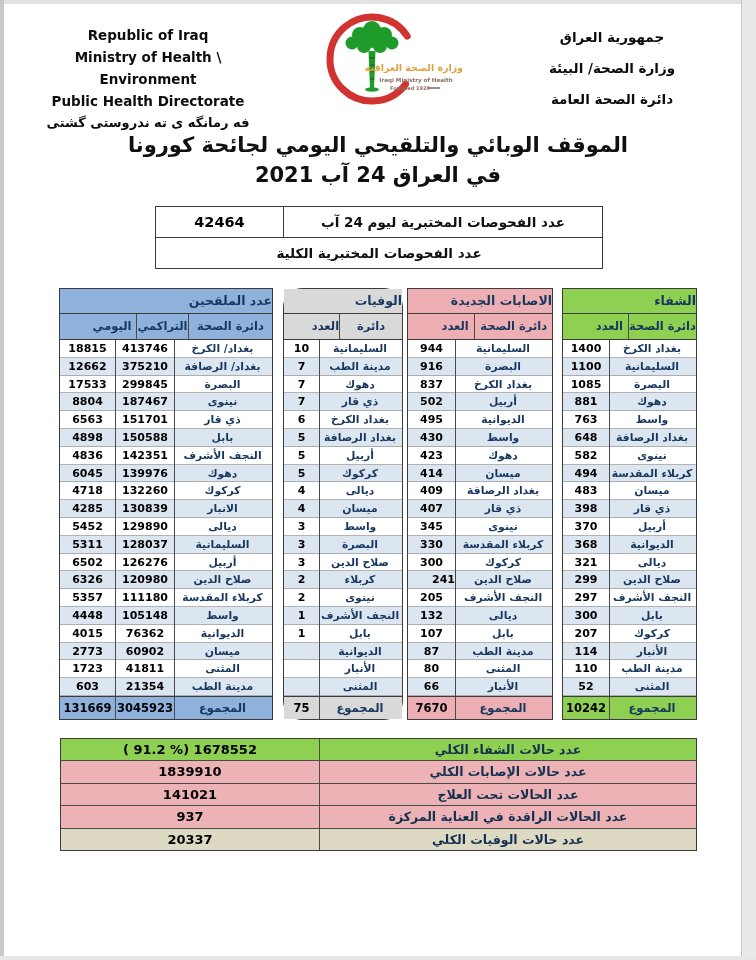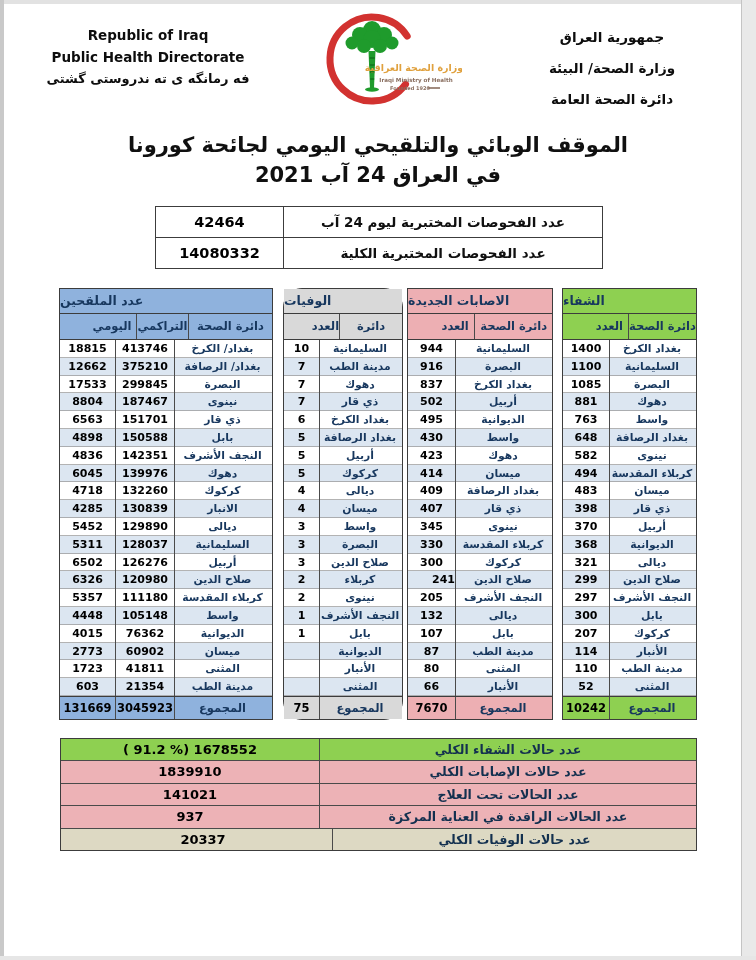--- a/index.html
+++ b/index.html
@@ -21,21 +21,21 @@
 
   
   .tests{position:absolute;left:155px;top:206px;width:448px;border:1.5px solid #3c3c3c;background:#fff;box-sizing:border-box;}
   .trw{display:flex;height:30px;line-height:30px;}
   .trw + .trw{border-top:1.2px solid #3c3c3c;}
   .tval{width:127px;text-align:center;font-weight:700;font-size:14.5px;color:#000;border-right:1.2px solid #3c3c3c;}
   .tlabel{flex:1;direction:rtl;text-align:center;font-weight:700;font-size:13.5px;color:#101010;}
 
   
   .stable{position:absolute;top:288px;border:1.5px solid #3c3c3c;background:#fff;font-weight:700;box-sizing:content-box;}
-  .stable .ttl{height:24px;line-height:24px;text-align:left;color:#17375E;font-size:12.5px;border-bottom:1.2px solid #3c3c3c;direction:rtl;}
+  .stable .ttl{height:24px;line-height:24px;text-align:right;color:#17375E;font-size:12.5px;border-bottom:1.2px solid #3c3c3c;direction:rtl;}
   .stable .hrow{display:flex;height:25px;border-bottom:1.2px solid #3c3c3c;padding-left:28px;}
   .stable .hc{line-height:25px;color:#17375E;font-size:11.5px;direction:rtl;}
   .stable .c{text-align:center;overflow:hidden;box-sizing:border-box;}
   .stable .c + .c{border-left:1.1px solid #4a4a4a;}
   .trow{display:flex;height:17.8px;line-height:17.8px;box-shadow:inset 0 -0.8px 0 #9a9a9a;}
   .tbody .trow:nth-child(even){background:#DCE6F1;}
   .stable .num{color:#000;font-size:11px;}
   .stable .name{color:#17375E;font-size:10.8px;direction:rtl;}
   .stable .total{display:flex;height:22px;line-height:22px;border-top:1.2px solid #3c3c3c;}
   .stable .total .num{font-size:11.5px;}
@@ -52,20 +52,21 @@
 <body>
 
 <div class="page">
   <div class="edge-top"></div>
   <div class="edge-left"></div>
   <div class="edge-right"></div>
   <div class="edge-bottom"></div>
 
   <div class="hdr-en">
     <div>Republic of Iraq</div>
+    <div>Ministry of Health \ Environment</div>
     <div>Public Health Directorate</div>
     <div class="ku">فه رمانگه ی ته ندروستی گشتی</div>
   </div>
 
   <div class="logo">
     <svg width="164" height="118" viewBox="0 0 164 118">
       <path d="M 109.2 28.1 A 42 42 0 1 0 107.5 76.3" fill="none" stroke="#d23230" stroke-width="7" stroke-linecap="round"></path>
       <g fill="#1f9b2c">
         <circle cx="74" cy="22" r="9"></circle>
         <circle cx="62" cy="27" r="8"></circle>
@@ -101,21 +102,20 @@
     <div>الموقف الوبائي والتلقيحي اليومي لجائحة كورونا</div>
     <div>في العراق  24  آب  2021</div>
   </div>
 
   <div class="tests">
     <div class="trw">
       <div class="tval">42464</div>
       <div class="tlabel">عدد الفحوصات المختبرية  ليوم 24 آب</div>
     </div>
     <div class="trw">
-      <div class="tval">14080332</div>
       <div class="tlabel">عدد الفحوصات المختبرية الكلية</div>
     </div>
   </div>
 
   <div class="stable" style="left:59px;width:212px;">
       <div class="ttl" style="background: rgb(143, 178, 221);">عدد الملقحين</div>
       <div class="hrow" style="background: rgb(143, 178, 221);">
         <div class="c hc" style="width: 55px;">اليومي</div>
         <div class="c hc" style="width: 59px;">التراكمي</div>
         <div class="c hc" style="width: 96px;">دائرة الصحة</div>
@@ -518,18 +518,18 @@
         <div class="slabel">عدد حالات الإصابات الكلي</div>
       </div>
       <div class="srow" style="background: rgb(237, 178, 182);">
         <div class="sval">141021</div>
         <div class="slabel">عدد الحالات تحت العلاج</div>
       </div>
       <div class="srow" style="background: rgb(237, 178, 182);">
         <div class="sval">937</div>
         <div class="slabel">عدد الحالات الراقدة في العناية المركزة</div>
       </div>
-      <div class="srow" style="background: rgb(221, 217, 195); padding-left: 13px;">
+      <div class="srow" style="background: rgb(221, 217, 195);">
         <div class="sval">20337</div>
         <div class="slabel">عدد حالات الوفيات الكلي</div>
       </div>
     </div>
 </div>
 
 </body></html>

